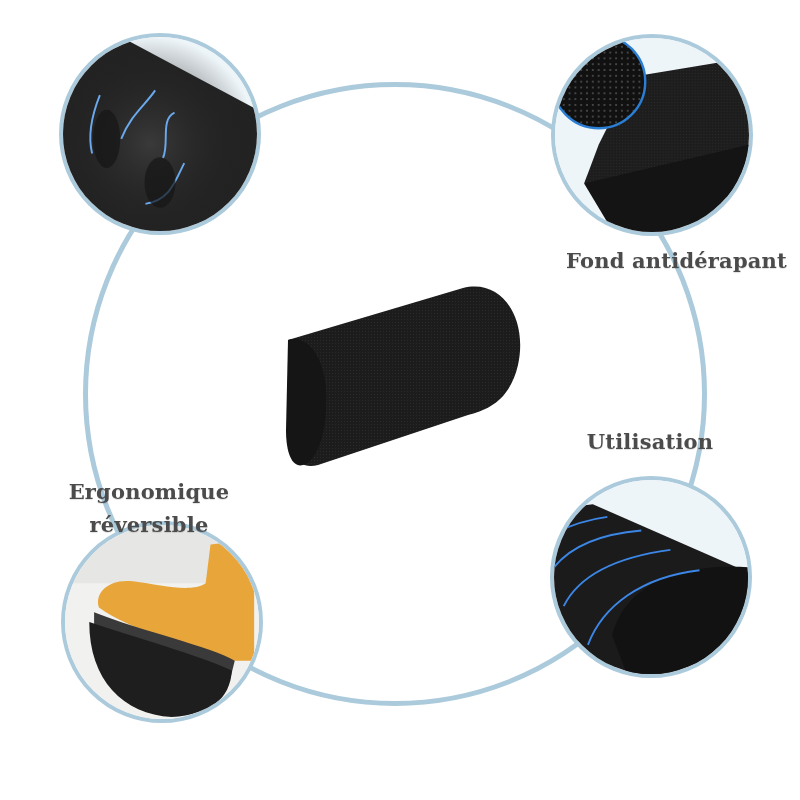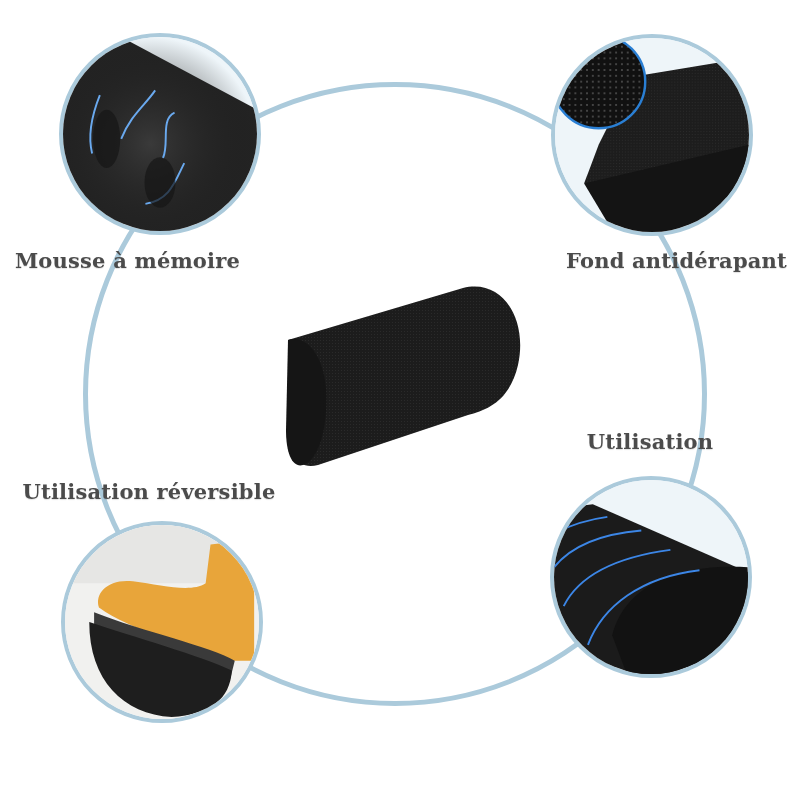--- a/index.html
+++ b/index.html
@@ -92,23 +92,22 @@
           <rect width="3" height="3" fill="#1c1c1c"></rect>
           <rect width="1" height="1" fill="#2a2a2a"></rect>
         </pattern>
     </defs>
     <path d="M10,60 L185,8 C225,-2 250,40 240,85 C232,120 210,130 190,135 L40,185 C20,190 10,175 10,150 Z" fill="url(#mesh)"></path>
     <path d="M10,60 C25,55 45,70 48,110 C50,150 40,180 25,185 C15,188 8,175 8,150 Z" fill="#151515"></path>
   </svg>
 </div>
 
 <div class="label" style="left:10px; top:244px; width:235px;">
-  <div>Mousse à mémoire</div>
 </div>
 <div class="label" style="left:564px; top:244px; width:225px;">
   <div>Fond antidérapant</div>
 </div>
 <div class="label" style="left:18px; top:475px; width:262px;">
-  <div>Utilisation réversible</div>
+  <div>Ergonomique réversible</div>
 </div>
 <div class="label" style="left:565px; top:425px; width:170px;">
   <div>Utilisation</div>
 </div>
 
 </body></html>

